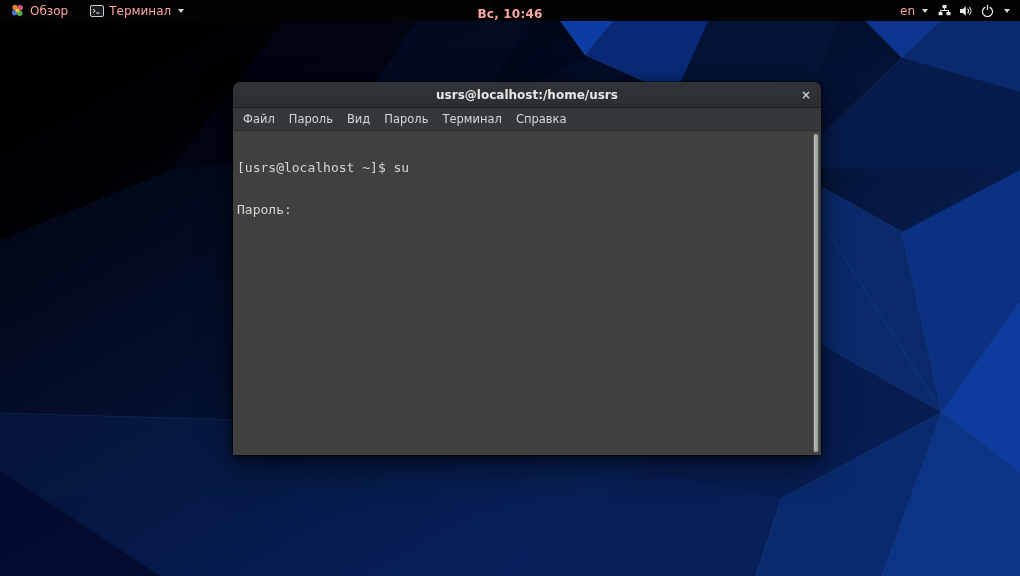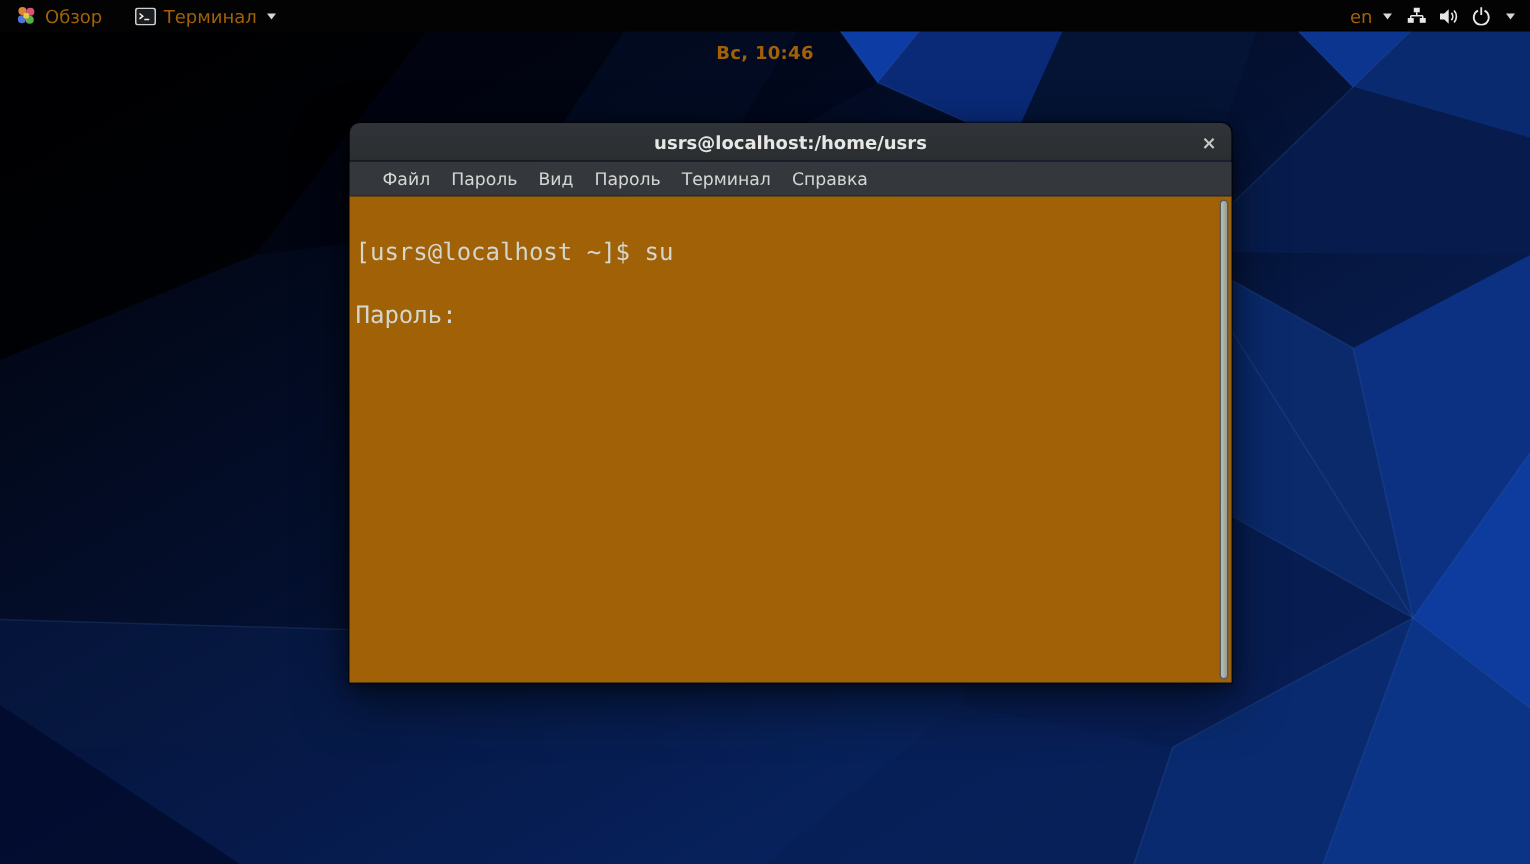--- a/index.html
+++ b/index.html
@@ -6,22 +6,22 @@
   .screen {
     position:relative; width:1020px; height:576px; overflow:hidden;
     font-family:"DejaVu Sans", sans-serif;
     background:#04102c;
   }
   .wallpaper { position:absolute; inset:0; display:block; }
 
   
   .topbar {
     position:absolute; top:0; left:0; right:0; height:21px;
-    background:#030303; color:#a16207; font-size:12px;
-    display:flex; align-items:center; padding:0 7px; box-sizing:border-box;
+    background:#030303; color:#fca5a5; font-size:12px;
+    display:flex; align-items:flex-end; padding:0 7px; box-sizing:border-box;
     z-index:10;
   }
   .tb-left { display:flex; align-items:center; gap:16px; height:100%; }
   .tb-item { display:flex; align-items:center; gap:5px; height:100%; padding:0 3px; }
   .tb-clock {
     position:absolute; left:50%; transform:translateX(-50%);
     font-weight:bold; font-size:12px; letter-spacing:.2px;margin-top:48px;
   }
   .tb-right { margin-left:auto; display:flex; align-items:center; gap:4px; height:100%; }
   .tb-icons { display:flex; align-items:center; gap:8px; height:100%; }
@@ -47,29 +47,29 @@
     color:#e7e7e5; font-size:12px; font-weight:bold;
   }
   .close-btn {
     position:absolute; right:7px; top:50%; transform:translateY(-50%);
     background:none; border:none; padding:1px 3px;
     color:#c9c9c7; font-size:12px; font-weight:bold; line-height:1;
     font-family:"DejaVu Sans", sans-serif; cursor:default;
   }
   .menubar {
     height:22px; flex:0 0 22px; background:#34383c;
-    display:flex; align-items:center; padding-left:15px;
+    display:flex; align-items:center; padding-left:3px;
     font-size:11.5px; color:#d6d7d5;
     border-bottom:1px solid #272b2d;
   }
   .menu-item { padding:0 7px; cursor:default; }
   .term {
-    position:relative; flex:1 1 auto; background:#a16207; color:#d3d7cf;
+    position:relative; flex:1 1 auto; background:#404040; color:#d3d7cf;
     font-family:"DejaVu Sans Mono", monospace;
-    font-size:16px; line-height:13.7px;
+    font-size:13px; line-height:13.7px;
     padding:3px 3px 0 4px; box-sizing:border-box;
     white-space:pre; overflow:hidden;
   }
   .cursor {
     display:inline-block; width:6.6px; height:12px;
     background:#d3d7cf; vertical-align:-2px;
   }
   .scrollbar { position:absolute; top:1px; right:1px; bottom:1px; width:9px; }
   .scroll-thumb {
     position:absolute; top:1px; bottom:1px; right:1px; width:6px;

